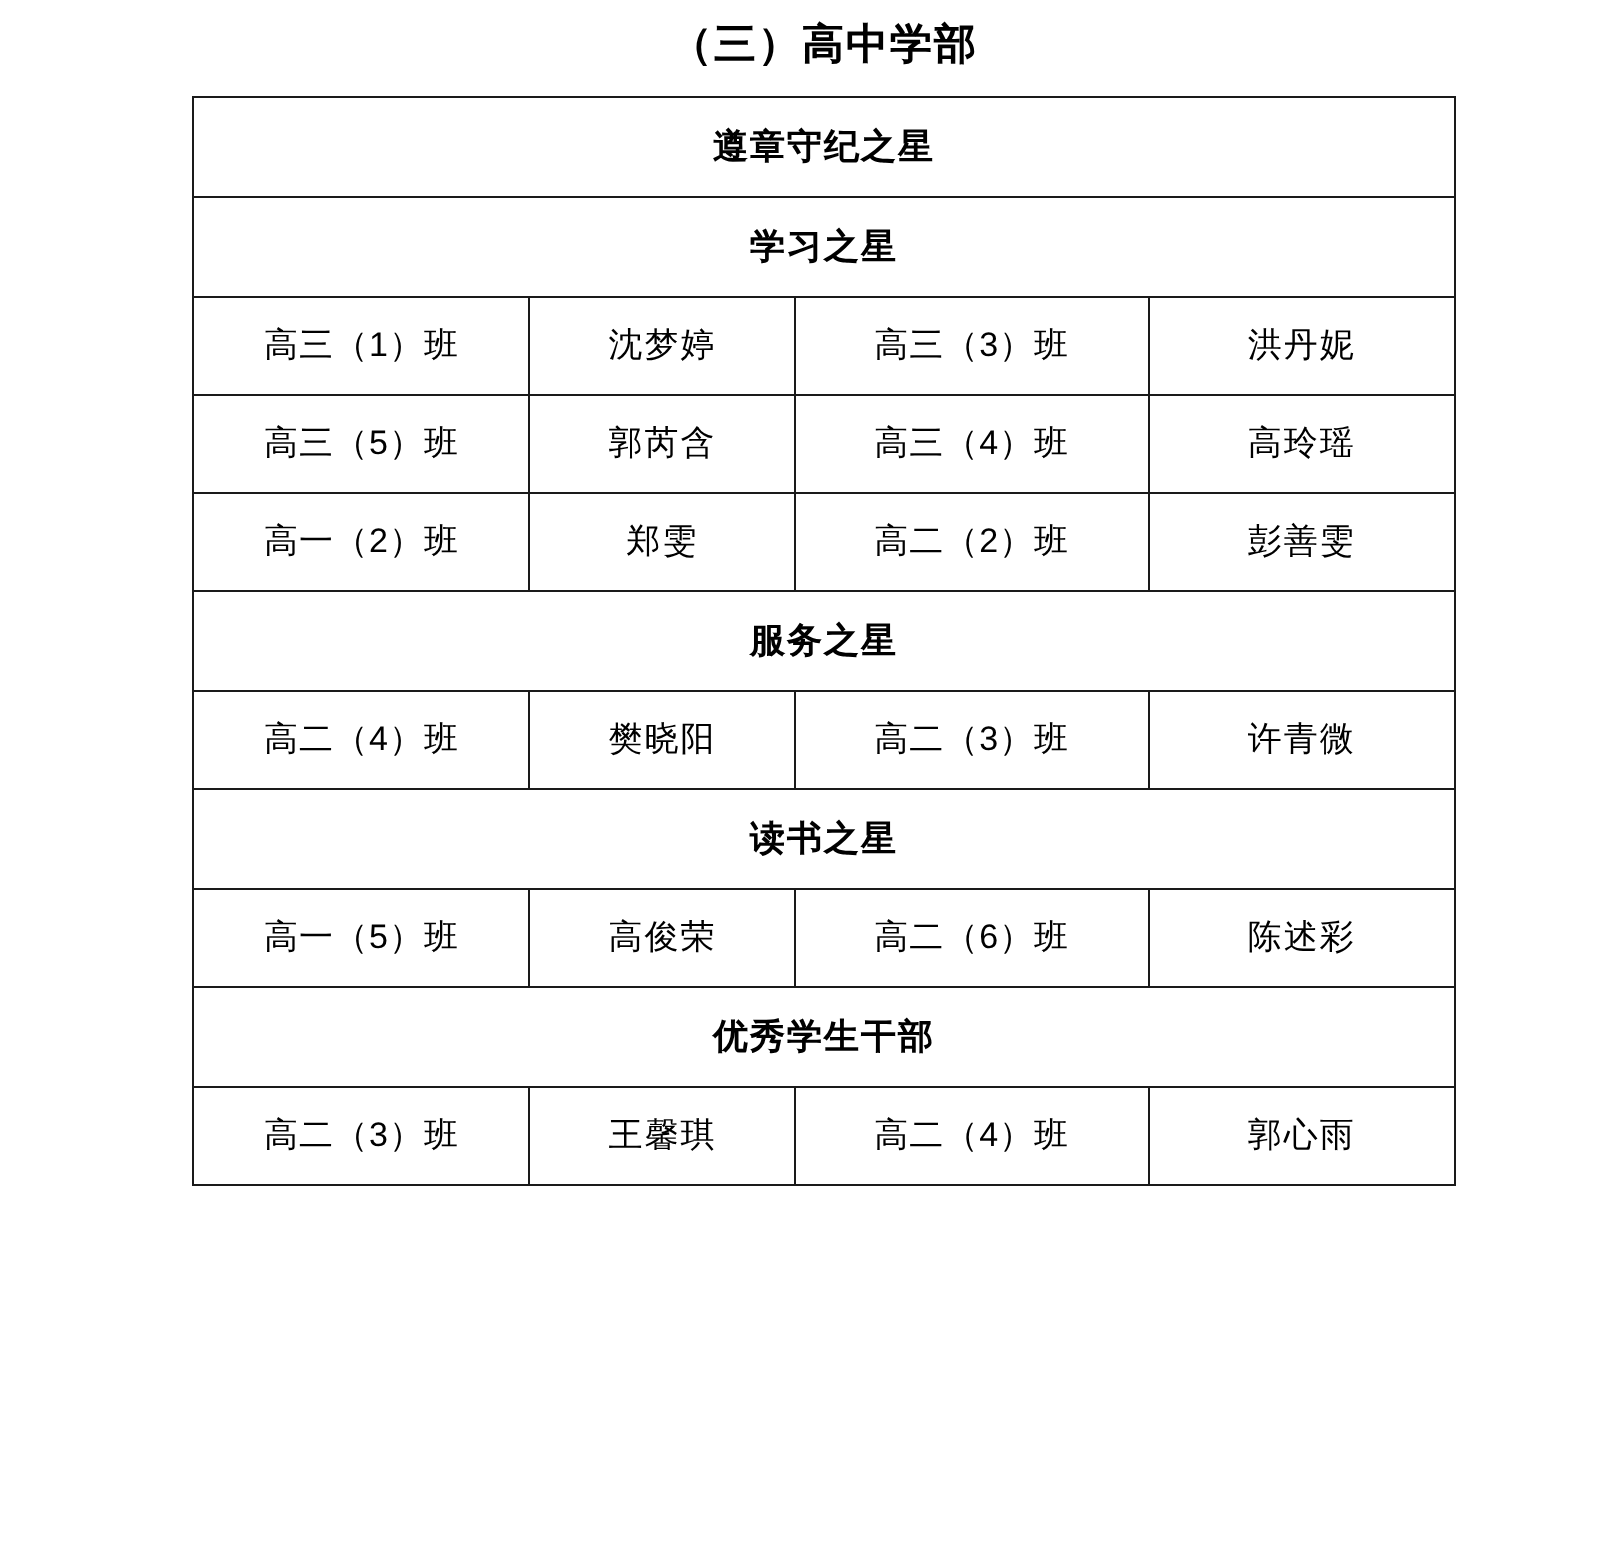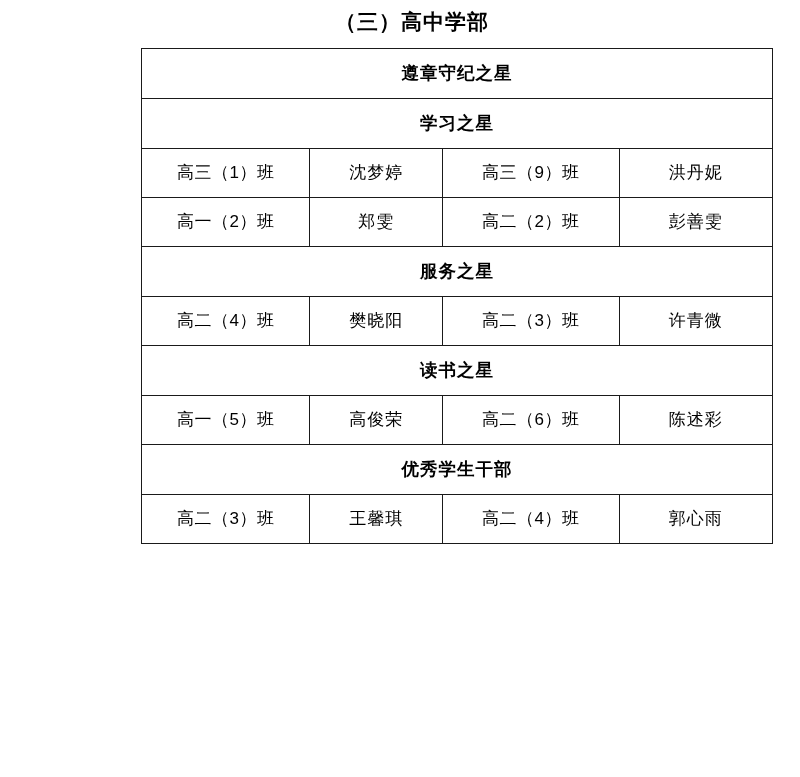--- a/index.html
+++ b/index.html
@@ -31,21 +31,20 @@
     font-family: "Liberation Sans", "DejaVu Sans", sans-serif;
   }
   .table-wrap {
     width: 632px;
     margin: 0 auto;
   }
   table.award-table {
     width: 100%;
     border-collapse: collapse;
     table-layout: fixed;
-    margin-left: 45px;
   }
   table.award-table td {
     border: 1px solid #1a1a1a;
     text-align: center;
     vertical-align: middle;
     font-size: 17px;
     font-family: "Liberation Sans", "DejaVu Sans", sans-serif;
     padding: 0;
     height: 48px;
     line-height: 48px;
@@ -89,24 +88,30 @@
         <tr class="category-row">
           <td colspan="4">遵章守纪之星</td>
         </tr>
 
         <tr class="category-row">
           <td colspan="4">学习之星</td>
         </tr>
         <tr class="entry-row">
           <td class="class-cell">高三（1）班</td>
           <td class="name-cell">沈梦婷</td>
-          <td class="class-cell">高三（9）班</td>
+          <td class="class-cell">高三（3）班</td>
           <td class="name-cell">洪丹妮</td>
         </tr>
 
+        <tr class="entry-row">
+          <td class="class-cell">高三（5）班</td>
+          <td class="name-cell">郭芮含</td>
+          <td class="class-cell">高三（4）班</td>
+          <td class="name-cell">高玲瑶</td>
+        </tr>
 
         <tr class="entry-row">
           <td class="class-cell">高一（2）班</td>
           <td class="name-cell">郑雯</td>
           <td class="class-cell">高二（2）班</td>
           <td class="name-cell">彭善雯</td>
         </tr>
 
         <tr class="category-row">
           <td colspan="4">服务之星</td>

